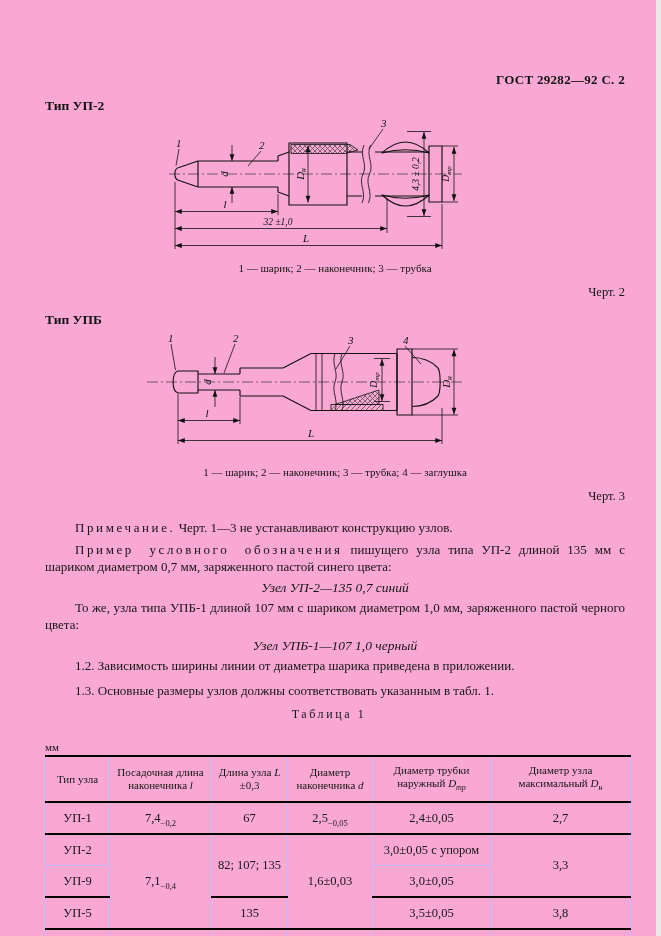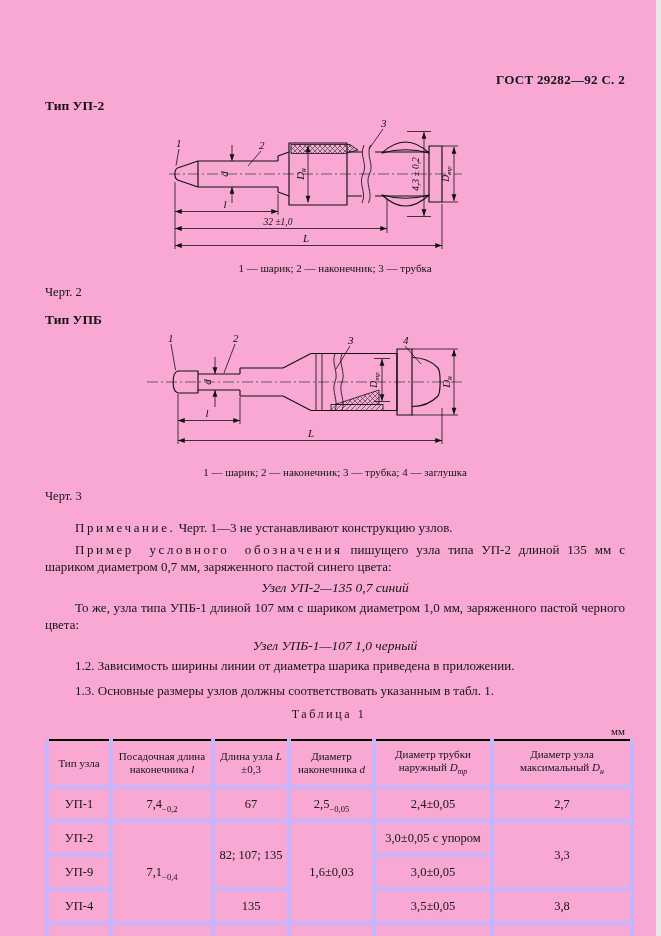--- a/index.html
+++ b/index.html
@@ -13,30 +13,30 @@
   .fig-title.second{margin-top:12px;}
   svg{display:block;}
   .cl{stroke:#333;stroke-width:.7;stroke-dasharray:11 3 2 3;fill:none;}
   .ol{stroke:#111;stroke-width:1.15;fill:none;stroke-linejoin:round;}
   .ol-thin{stroke:#111;stroke-width:.85;fill:none;}
   .dim{stroke:#111;stroke-width:.8;fill:none;}
   .svgt{font-family:"Liberation Serif",serif;font-style:italic;font-size:11px;fill:#111;}
   .svgt-s{font-family:"Liberation Serif",serif;font-style:italic;font-size:9.5px;fill:#111;}
   .hatchshape{stroke:#111;stroke-width:.8;}
   .caption{ text-align:center;font-size:11px;margin-top:4px; }
-  .chert{ text-align:left;font-size:12.5px;margin-top:11px; }
+  .chert{ text-align:right;font-size:12.5px;margin-top:11px; }
   .para{ font-size:13px;line-height:17px;text-align:justify;text-indent:30px;margin-top:5px; }
   .para.first{margin-top:15px;}
   .sp{letter-spacing:2.6px;}
   .spw{letter-spacing:2.6px;word-spacing:5px;}
   .desig{ text-align:center;font-style:italic;font-size:13.5px;margin-top:5px;margin-bottom:3px; }
   .tbl-cap{ text-align:center;font-size:12px;letter-spacing:2.6px;margin-top:8px;padding-right:12px; }
-  .units{ text-align:right;font-size:11px;margin-top:3px;margin-bottom:2px; }
+  .units{ text-align:left;font-size:11px;margin-top:19px;margin-bottom:2px; }
   table{ border-collapse:collapse;width:585px;table-layout:fixed; }
-  th,td{ border:4px solid #c4b5fd;text-align:center;vertical-align:middle;padding:2px 4px;overflow:hidden; }
+  th,td{ border:1px solid #c4b5fd;text-align:center;vertical-align:middle;padding:2px 4px;overflow:hidden; }
   thead th{
     border-top:2px solid #000;border-bottom:2px solid #000;
     font-weight:normal;font-size:11px;line-height:13px;height:40px;
   }
   td{ font-size:12.5px;line-height:15px; }
   tr.rw td{height:26px;}
   tr.rwb td{height:42px;border-bottom:none;}
   td.bb2{border-bottom:2px solid #000;}
   sub.tol{font-size:8.5px;line-height:0;}
   i.sym{font-style:italic;}
@@ -213,21 +213,21 @@
         <td rowspan="2" class="bb2">82; 107; 135</td>
         <td rowspan="3" class="bb2">1,6±0,03</td>
         <td>3,0±0,05 с упором</td>
         <td rowspan="2" class="bb2">3,3</td>
       </tr>
       <tr class="rw">
         <td class="bb2">УП-9</td>
         <td class="bb2">3,0±0,05</td>
       </tr>
       <tr class="rw">
-        <td class="bb2">УП-4</td>
+        <td class="bb2">УП-5</td>
         <td class="bb2">135</td>
         <td class="bb2">3,5±0,05</td>
         <td class="bb2">3,8</td>
       </tr>
       <tr class="rwb">
         <td>УПБ</td>
         <td>Не менее 8</td>
         <td>107</td>
         <td>
           <div>1,6±0,03</div>

